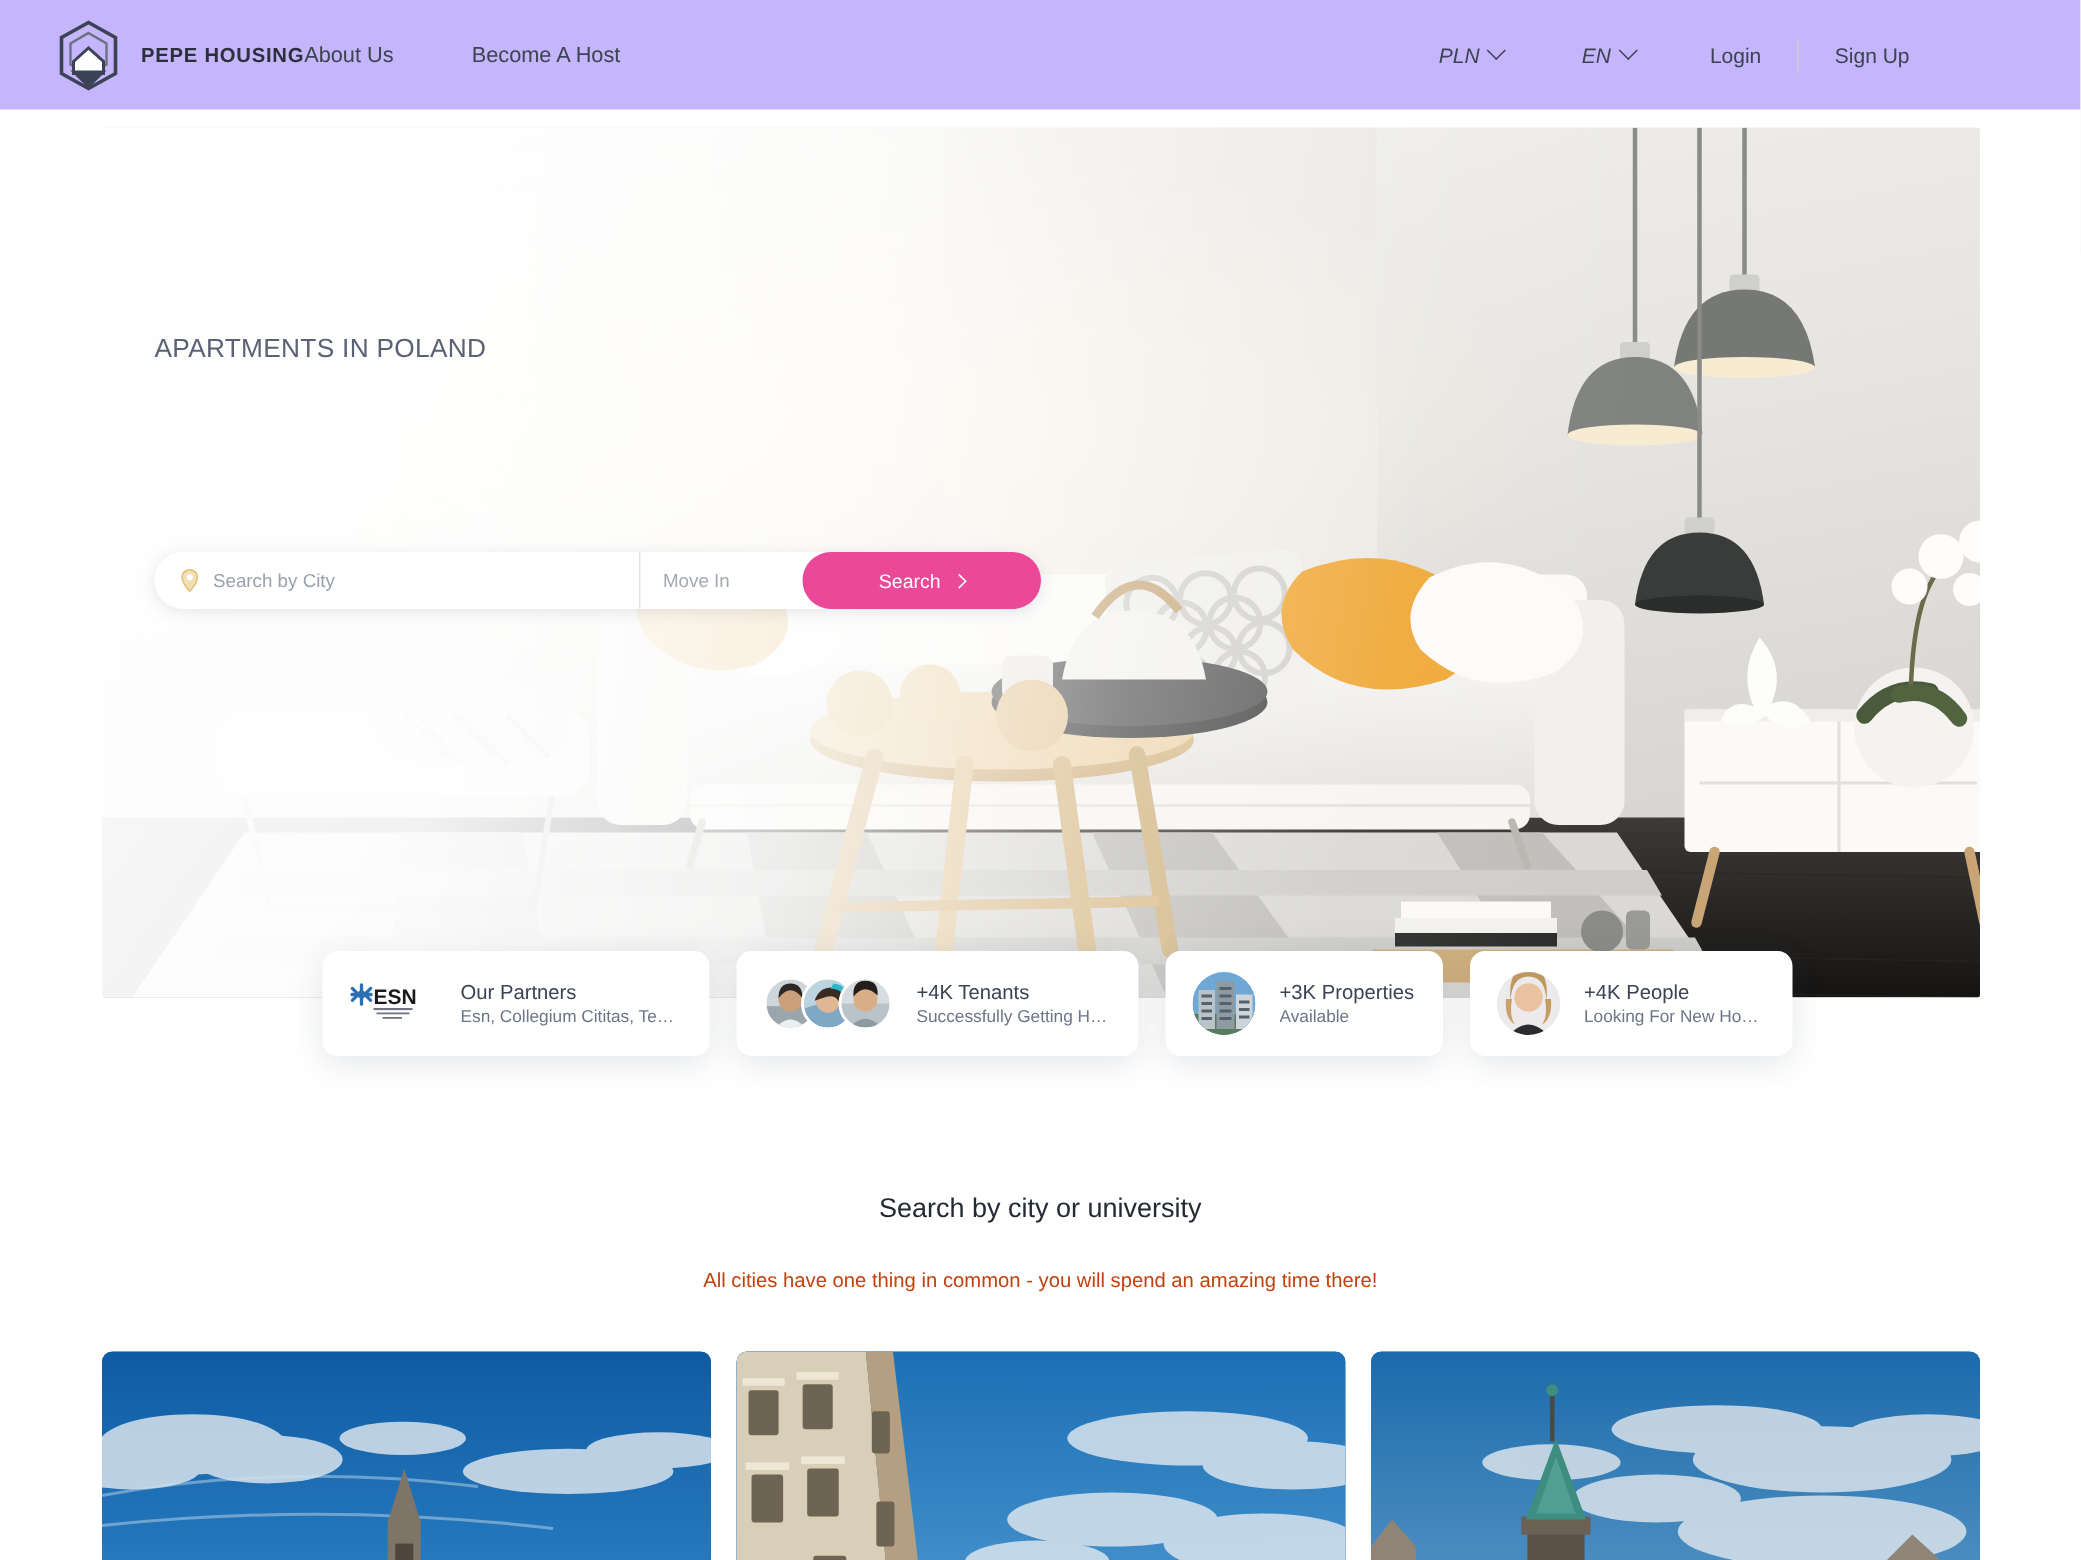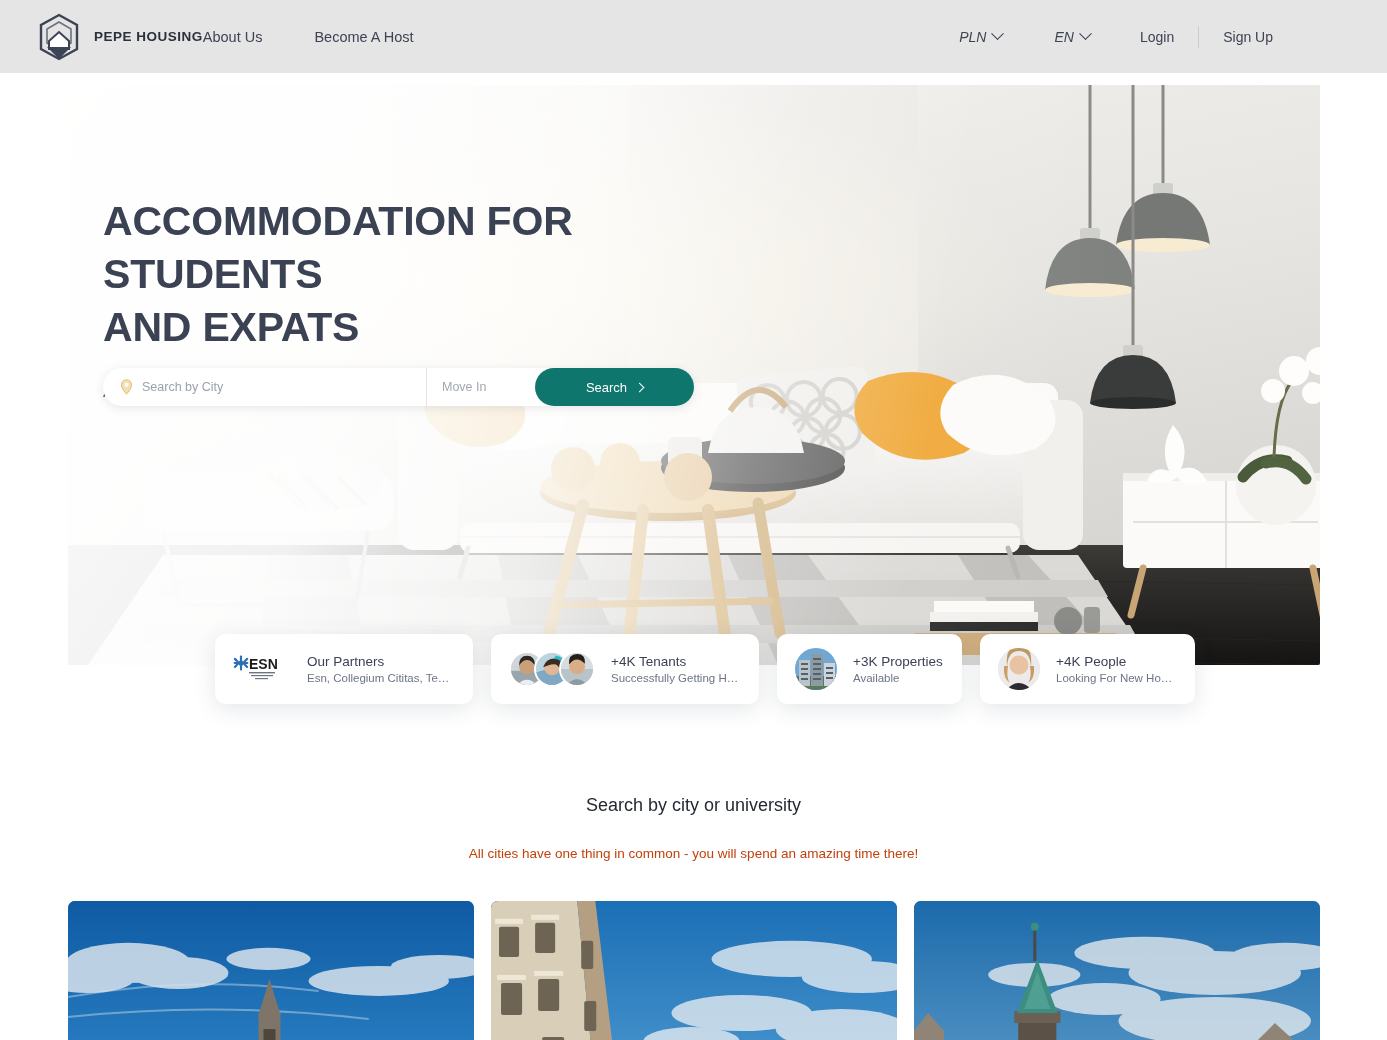--- a/index.html
+++ b/index.html
@@ -13,21 +13,21 @@
     font-family: "Liberation Sans", sans-serif;
     -webkit-font-smoothing: antialiased;
   }
 
   
   .site-header {
     height: 73px;
     display: flex;
     align-items: center;
     padding: 0 90px 0 37px;
-    background: #e5e5e5;
+    background: #c4b5fd;
     position: relative;
     z-index: 40;
   }
   .brand {
     display: flex;
     align-items: center;
     gap: 13px;
     cursor: pointer;
   }
   .brand-mark { width: 44px; height: 48px; display: block; }
@@ -178,21 +178,21 @@
     height: 100%;
     display: flex;
     align-items: center;
   }
   .sb-date .sb-input::placeholder { color: #a3a8b2; }
   .sb-btn {
     flex: 0 0 159px;
     height: 38px;
     border: 0;
     border-radius: 19px;
-    background: #0f766e;
+    background: #ec4899;
     color: #ffffff;
     font-family: inherit;
     font-size: 13px;
     cursor: pointer;
     display: flex;
     align-items: center;
     justify-content: center;
     gap: 9px;
     margin-left: auto;
   }
@@ -498,22 +498,20 @@
         <rect x="866" y="516" width="100" height="11" fill="#fbfaf8"></rect>
         <circle cx="1000" cy="536" r="14" fill="#8b8b88"></circle>
         <rect x="1016" y="522" width="16" height="26" rx="4" fill="#9a9a96"></rect>
       </g>
     </svg>
   </div>
 
   <div class="hero-veil"></div>
 
   <div class="hero-content">
-    <h1 class="hero-title">ACCOMMODATION FOR STUDENTS
-AND EXPATS</h1>
     <div class="hero-sub">APARTMENTS IN POLAND</div>
   </div>
 
   <div class="searchbar">
     <div class="sb-city">
       <span>
         <svg class="pin-icon" viewBox="0 0 13 16">
           <path d="M6.5 0.8 C3.6 0.8 1.4 3 1.4 5.8 C1.4 9.6 6.5 15.2 6.5 15.2 C6.5 15.2 11.6 9.6 11.6 5.8 C11.6 3 9.4 0.8 6.5 0.8 Z" fill="#f2dfb6" stroke="#e3bf72" stroke-width="1"></path>
           <circle cx="6.5" cy="5.8" r="2" fill="#ffffff"></circle>
         </svg>

